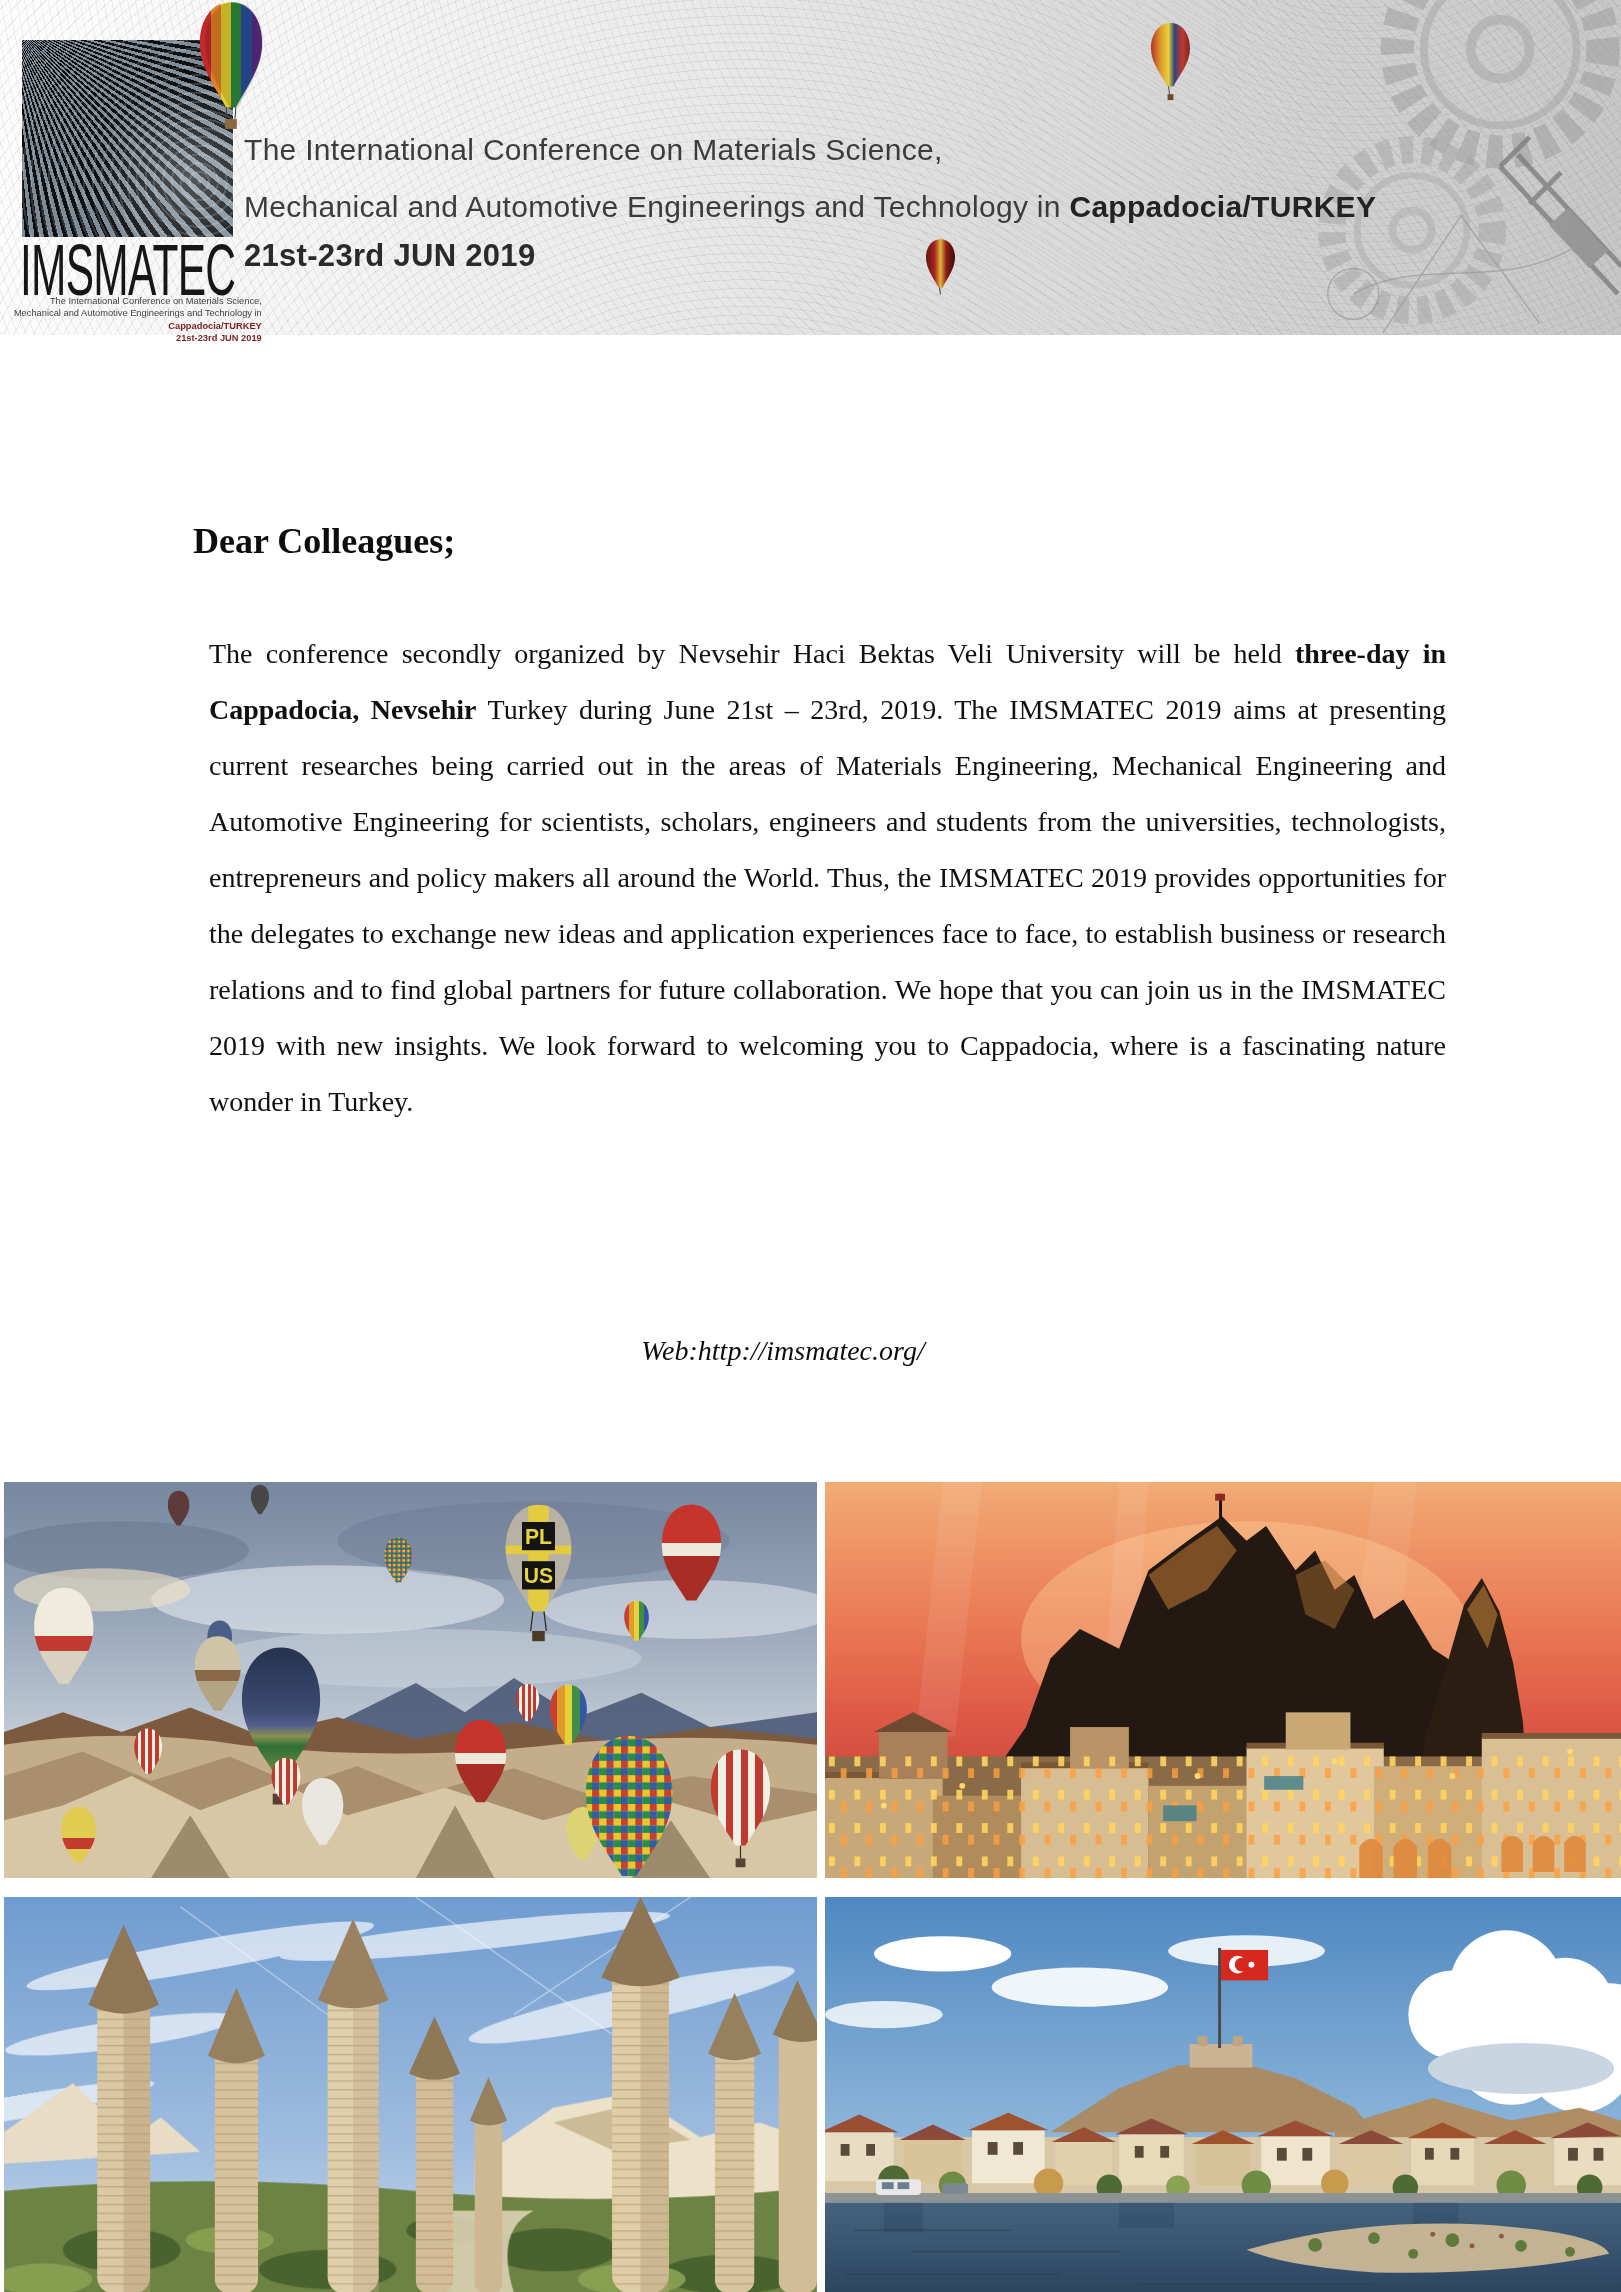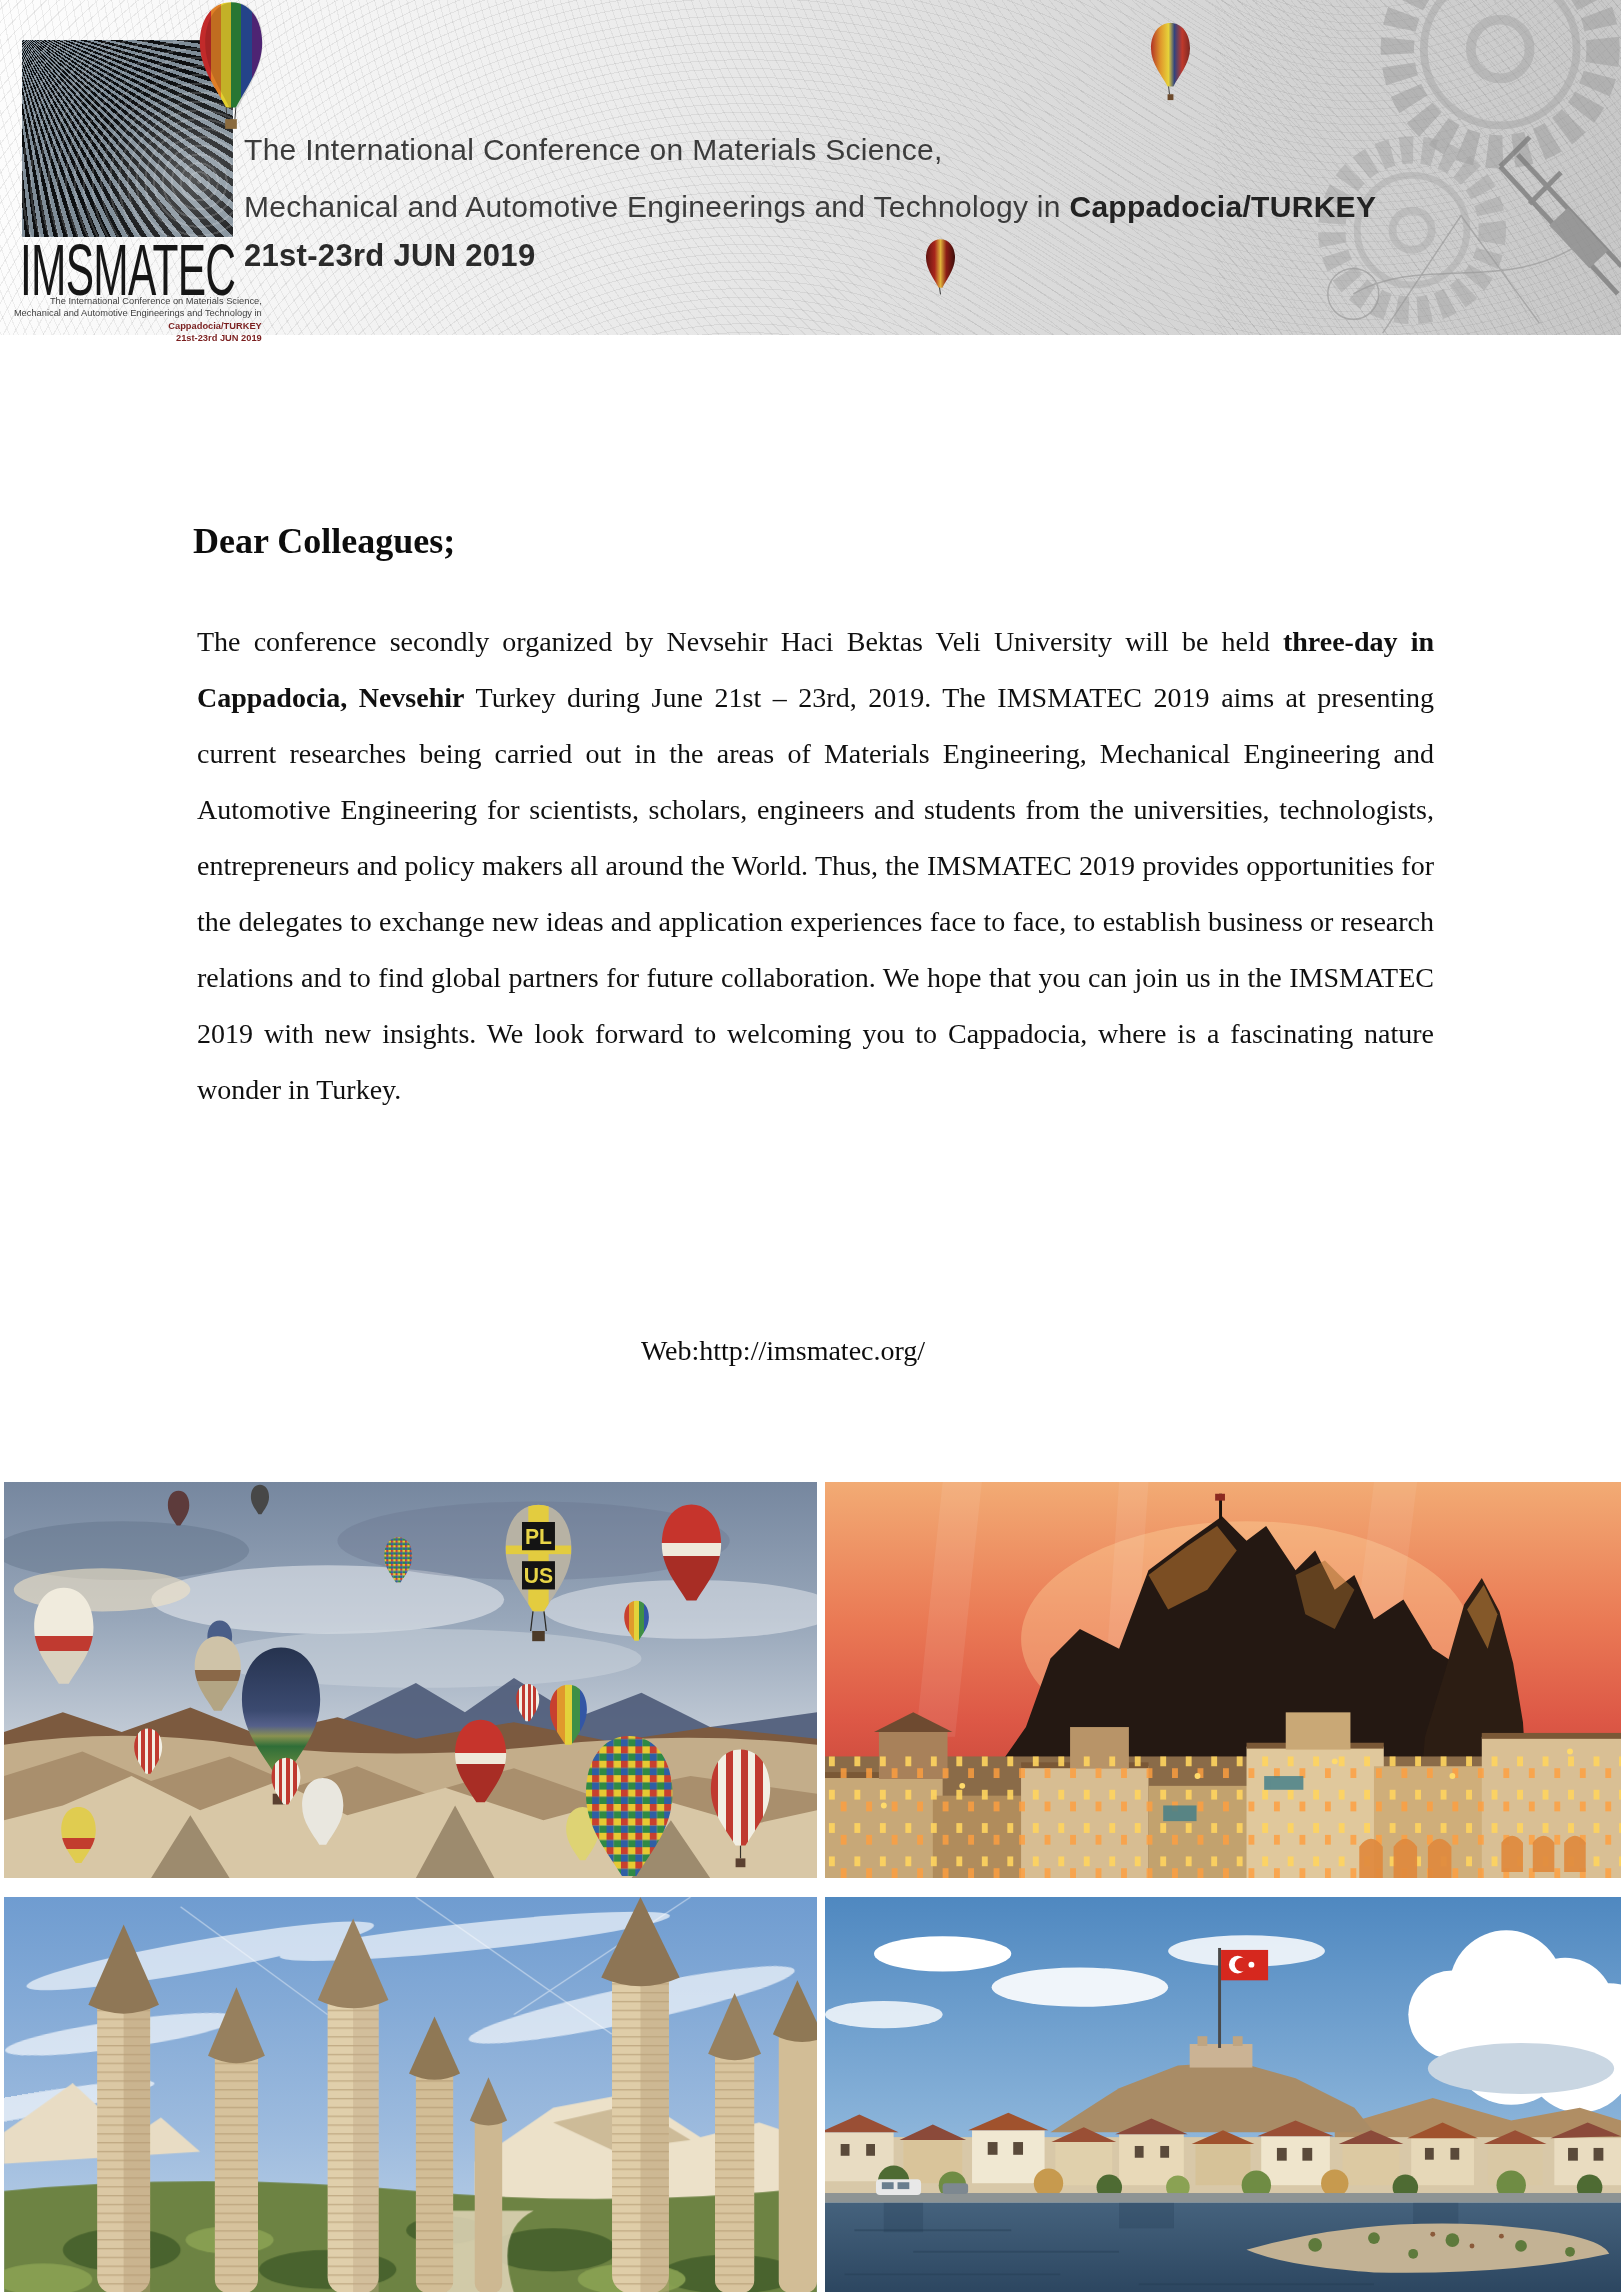--- a/index.html
+++ b/index.html
@@ -33,25 +33,25 @@
   .title-line{position:absolute;left:244px;white-space:nowrap;color:#3c3c3c;
     font-size:30px;letter-spacing:0.3px;}
   .title-line b{color:#232323;}
   .t1{top:133px;}
   .t2{top:190px;}
   .t3{top:238px;font-weight:bold;font-size:31px;color:#2a2a2a;}
 
   
   .greeting{position:absolute;left:193px;top:520px;font-family:"Liberation Serif",serif;
     font-weight:bold;font-size:36px;color:#0d0d0d;}
-  .para{position:absolute;left:193px;top:610px;width:1237px;margin:4px;
+  .para{position:absolute;left:193px;top:610px;width:1237px;margin:16px;
     font-family:"Liberation Serif",serif;font-size:28px;line-height:56px;
     text-align:justify;color:#101010;}
   .web{position:absolute;left:0;top:1335px;width:1566px;text-align:center;
-    font-family:"Liberation Serif",serif;font-size:28px;color:#0d0d0d;}
+    font-family:"Liberation Serif",serif;font-size:28px;color:#0d0d0d;font-style:italic;}
 
   
   .photo{position:absolute;display:block;}
 </style>
 </head>
 <body>
 
 <div id="page">
 
   <div class="header">

